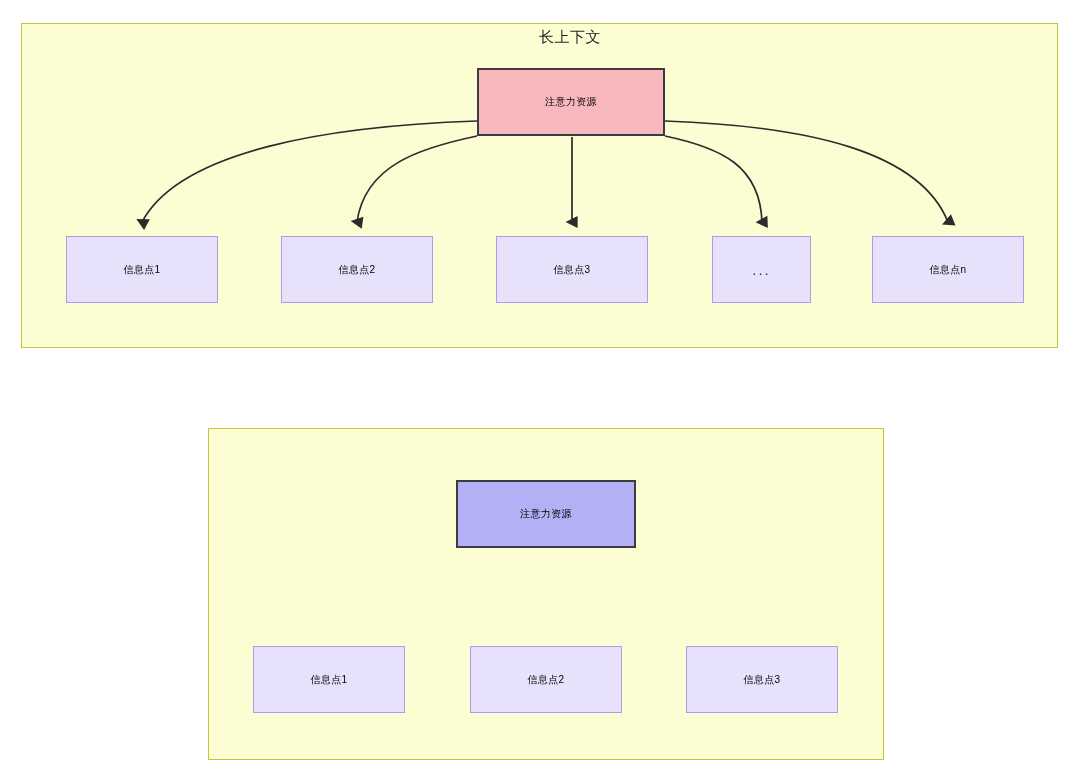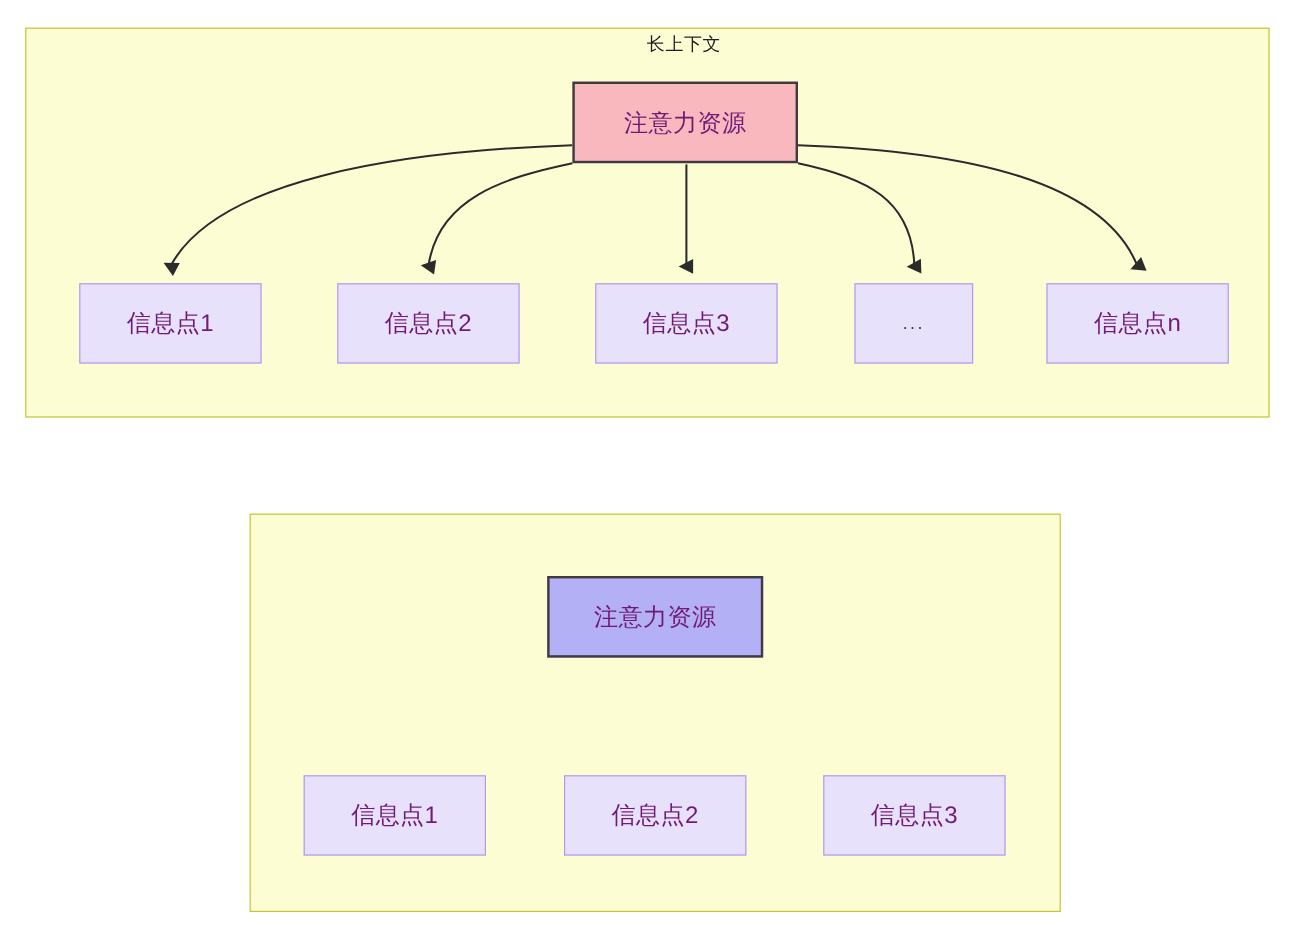--- a/index.html
+++ b/index.html
@@ -41,22 +41,22 @@
     color: #1f1f1f;
     letter-spacing: 0.5px;
     white-space: nowrap;
   }
   .node {
     position: absolute;
     box-sizing: border-box;
     display: flex;
     align-items: center;
     justify-content: center;
-    font-size: 20px;
-    color: #701a75;
+    font-size: 10px;
+    color: #000000;
     letter-spacing: 0.4px;
     white-space: nowrap;
   }
   .node-root-long {
     background: #f9b8be;
     border: 2.2px solid #3d3b40;
   }
   .node-root-short {
     background: #b3b0f5;
     border: 2.2px solid #3d3b40;

